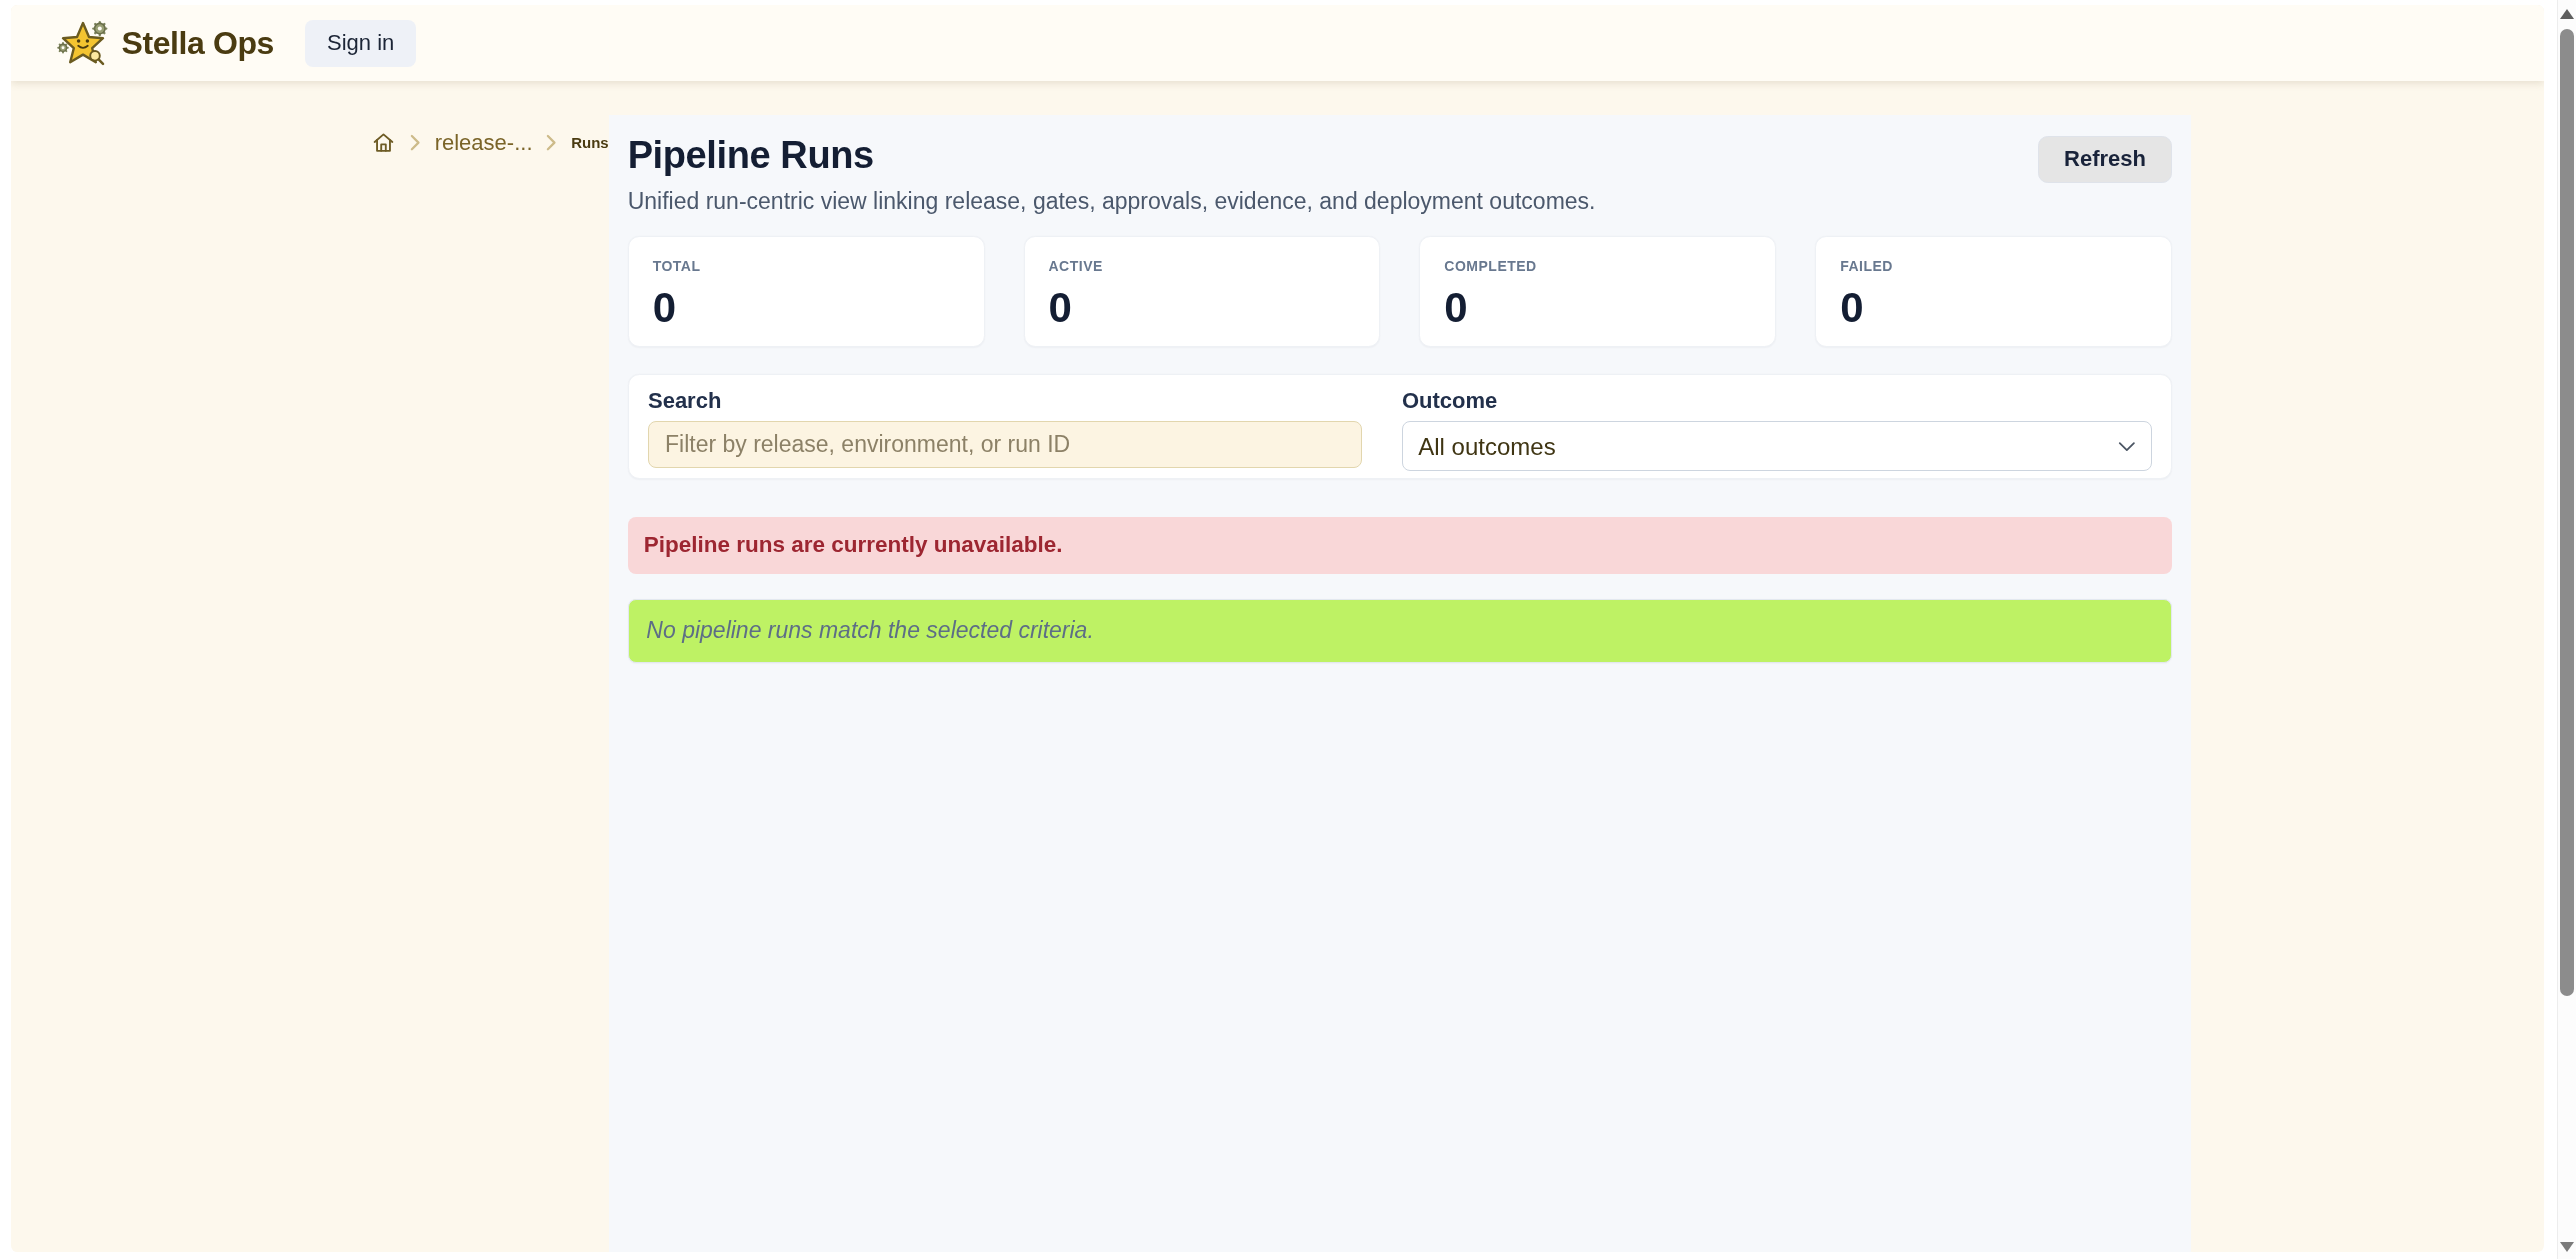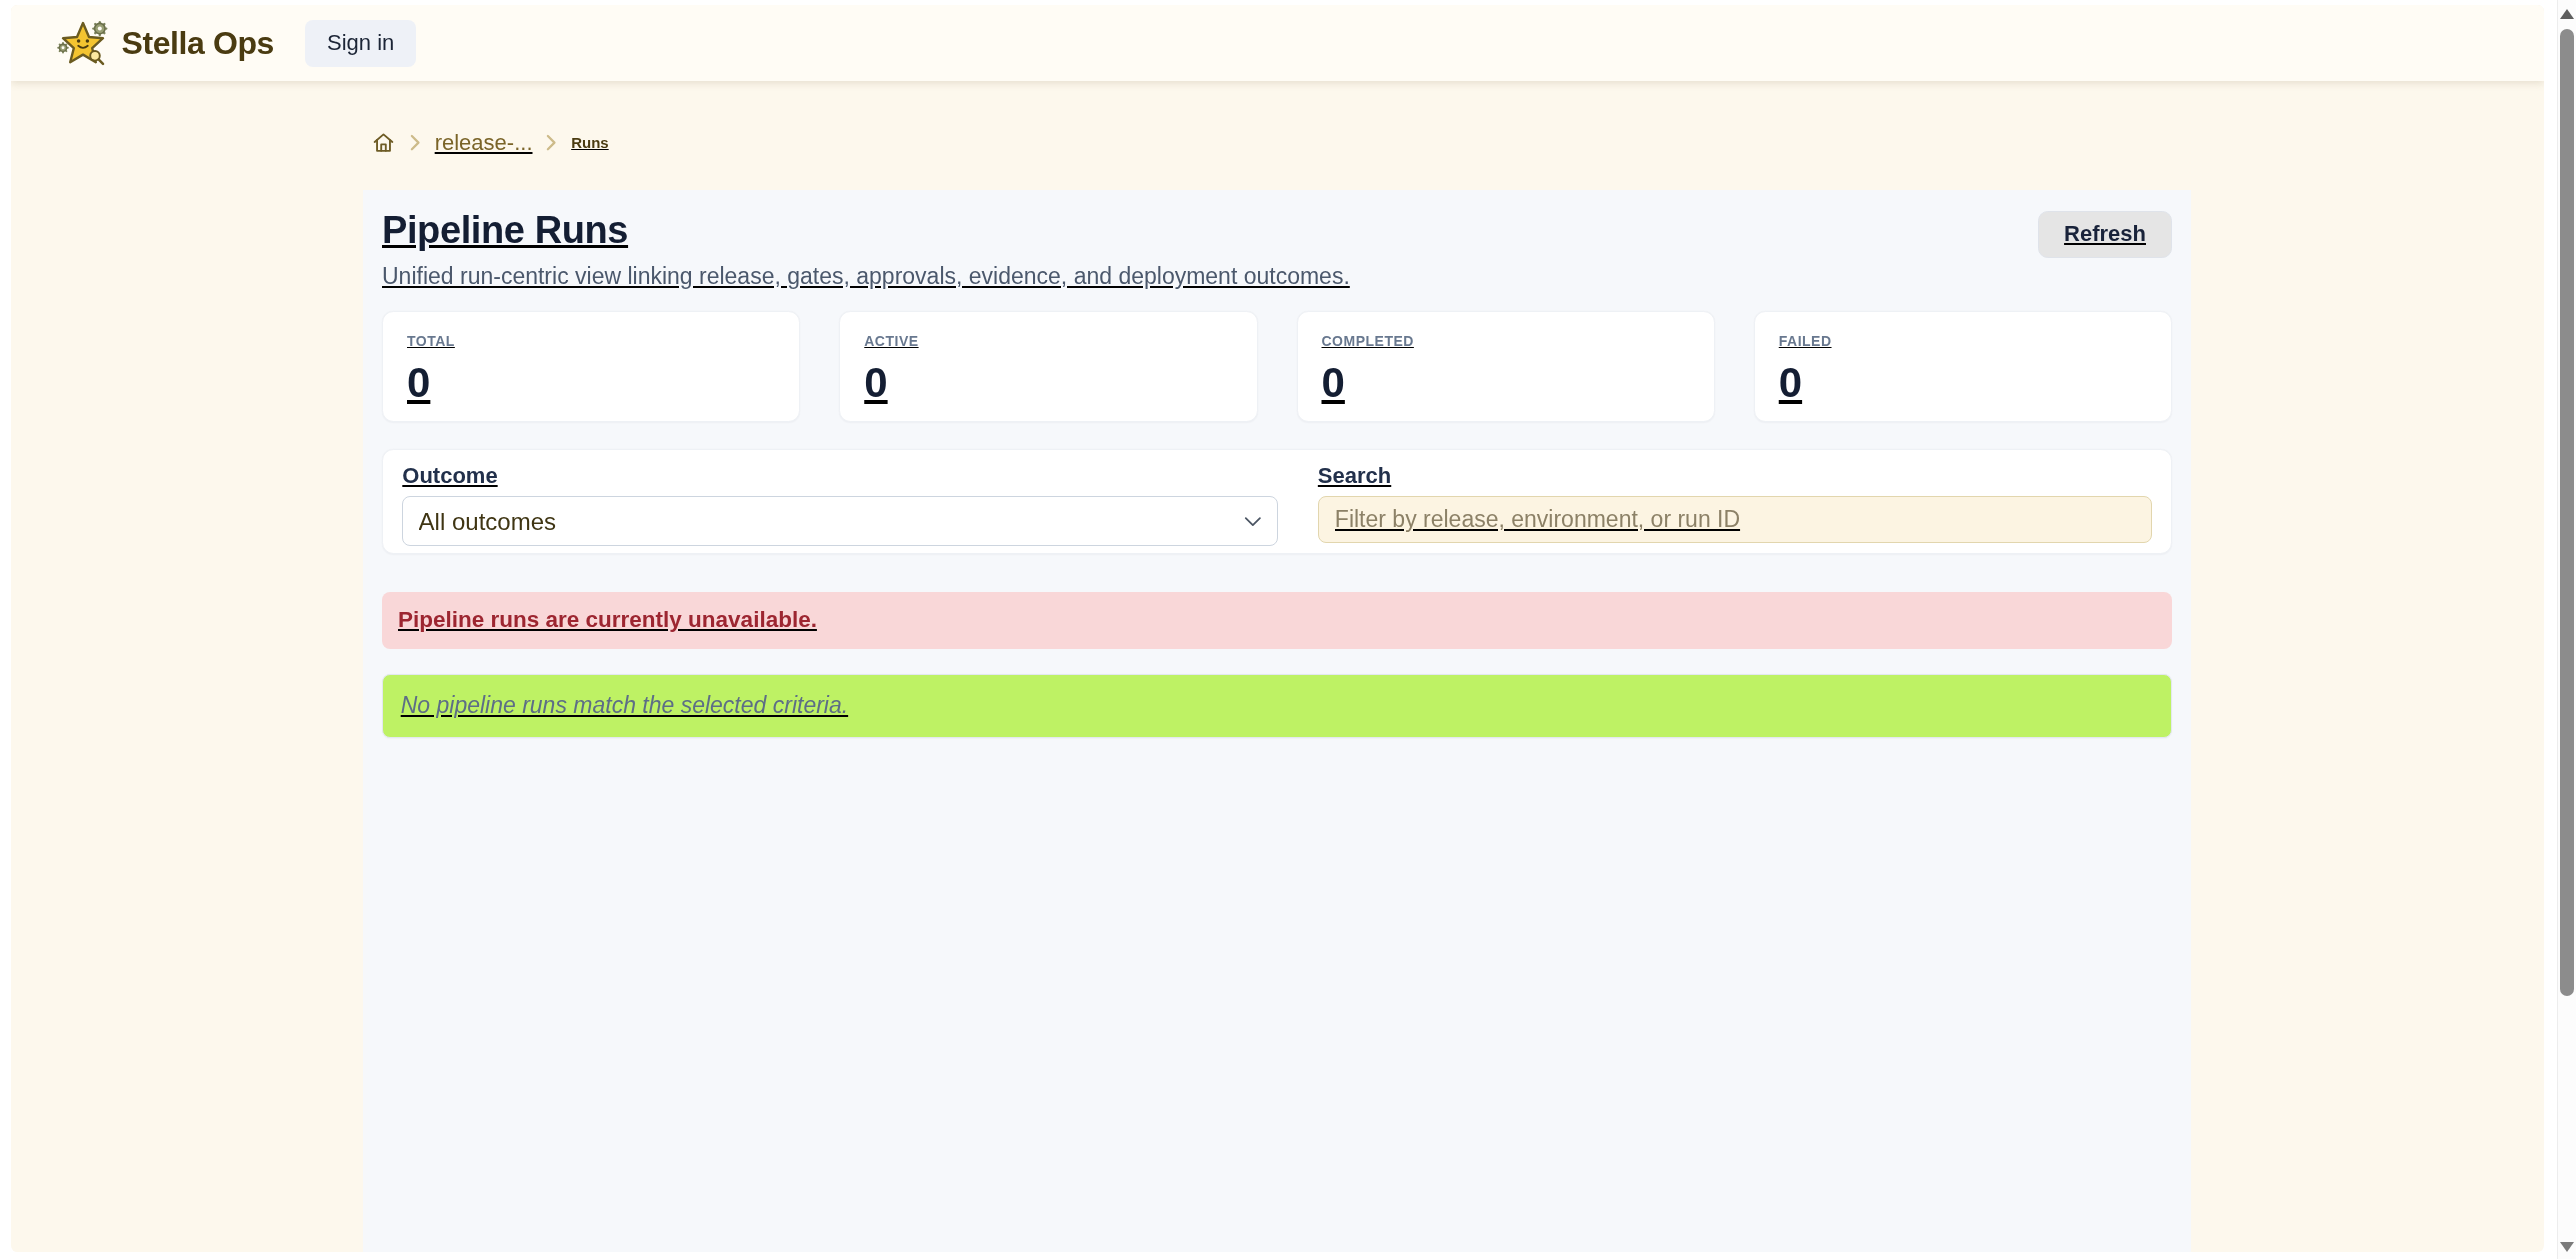--- a/index.html
+++ b/index.html
@@ -28,21 +28,21 @@
     margin-left:13px; font-size:32px; font-weight:700; letter-spacing:-0.4px;
     color:var(--brand-text,#4a3b11);
   }
   .signin{
     margin-left:31px; border:none; cursor:pointer;
     background:var(--signin-bg,#eef1f7); color:#1c2536;
     font-family:inherit; font-size:22px; font-weight:500;
     padding:10.5px 22px; border-radius:8px;
   }
   
-  .content{flex:1; display:flex; flex-direction:column; width:1828px; margin:0 auto; min-height:0;text-decoration:underline;}
+  .content{flex:1; display:flex; flex-direction:row; width:1828px; margin:0 auto; min-height:0;}
   
   .breadcrumb{margin:48px 0 0 8px; display:flex; align-items:center; gap:13.7px; height:27px;}
   .bc-home{display:inline-flex; cursor:pointer;}
   .bc-sep{display:inline-flex;}
   .bc-link{font-size:22px; color:var(--breadcrumb-link,#7a6428); text-decoration:none; cursor:pointer;}
   .bc-current{font-size:15px; font-weight:600; color:var(--breadcrumb-current,#4a3b11);}
   
   .panel{
     margin-top:34px; flex:1; box-sizing:border-box;
     background:var(--panel-bg,#f6f8fb);
@@ -215,37 +215,37 @@
             <div class="stat-label">COMPLETED</div>
             <div class="stat-value">0</div>
           </div>
           <div class="stat-card">
             <div class="stat-label">FAILED</div>
             <div class="stat-value">0</div>
           </div>
         </div>
 
         <div class="filter-card">
+          <div class="field field-search">
+            <label>Search</label>
+            <input class="search-input" type="text" placeholder="Filter by release, environment, or run ID" style="">
+          </div>
           <div class="field field-outcome">
             <label>Outcome</label>
             <div class="select-wrap">
               <select class="outcome-select">
                 <option>All outcomes</option>
               </select>
               <span class="chev">
                 <svg viewBox="0 0 20 12" width="17.7" height="11.3" fill="none" stroke="#4b5563" stroke-width="2" stroke-linecap="round" stroke-linejoin="round">
                     <polyline points="2,2 10,10 18,2"></polyline>
                   </svg>
               </span>
             </div>
           </div>
-          <div class="field field-search">
-            <label>Search</label>
-            <input class="search-input" type="text" placeholder="Filter by release, environment, or run ID" style="">
-          </div>
         </div>
 
         <div class="error-banner">
           <span>Pipeline runs are currently unavailable.</span>
         </div>
 
         <div class="empty-card">
           <span>No pipeline runs match the selected criteria.</span>
         </div>
 

